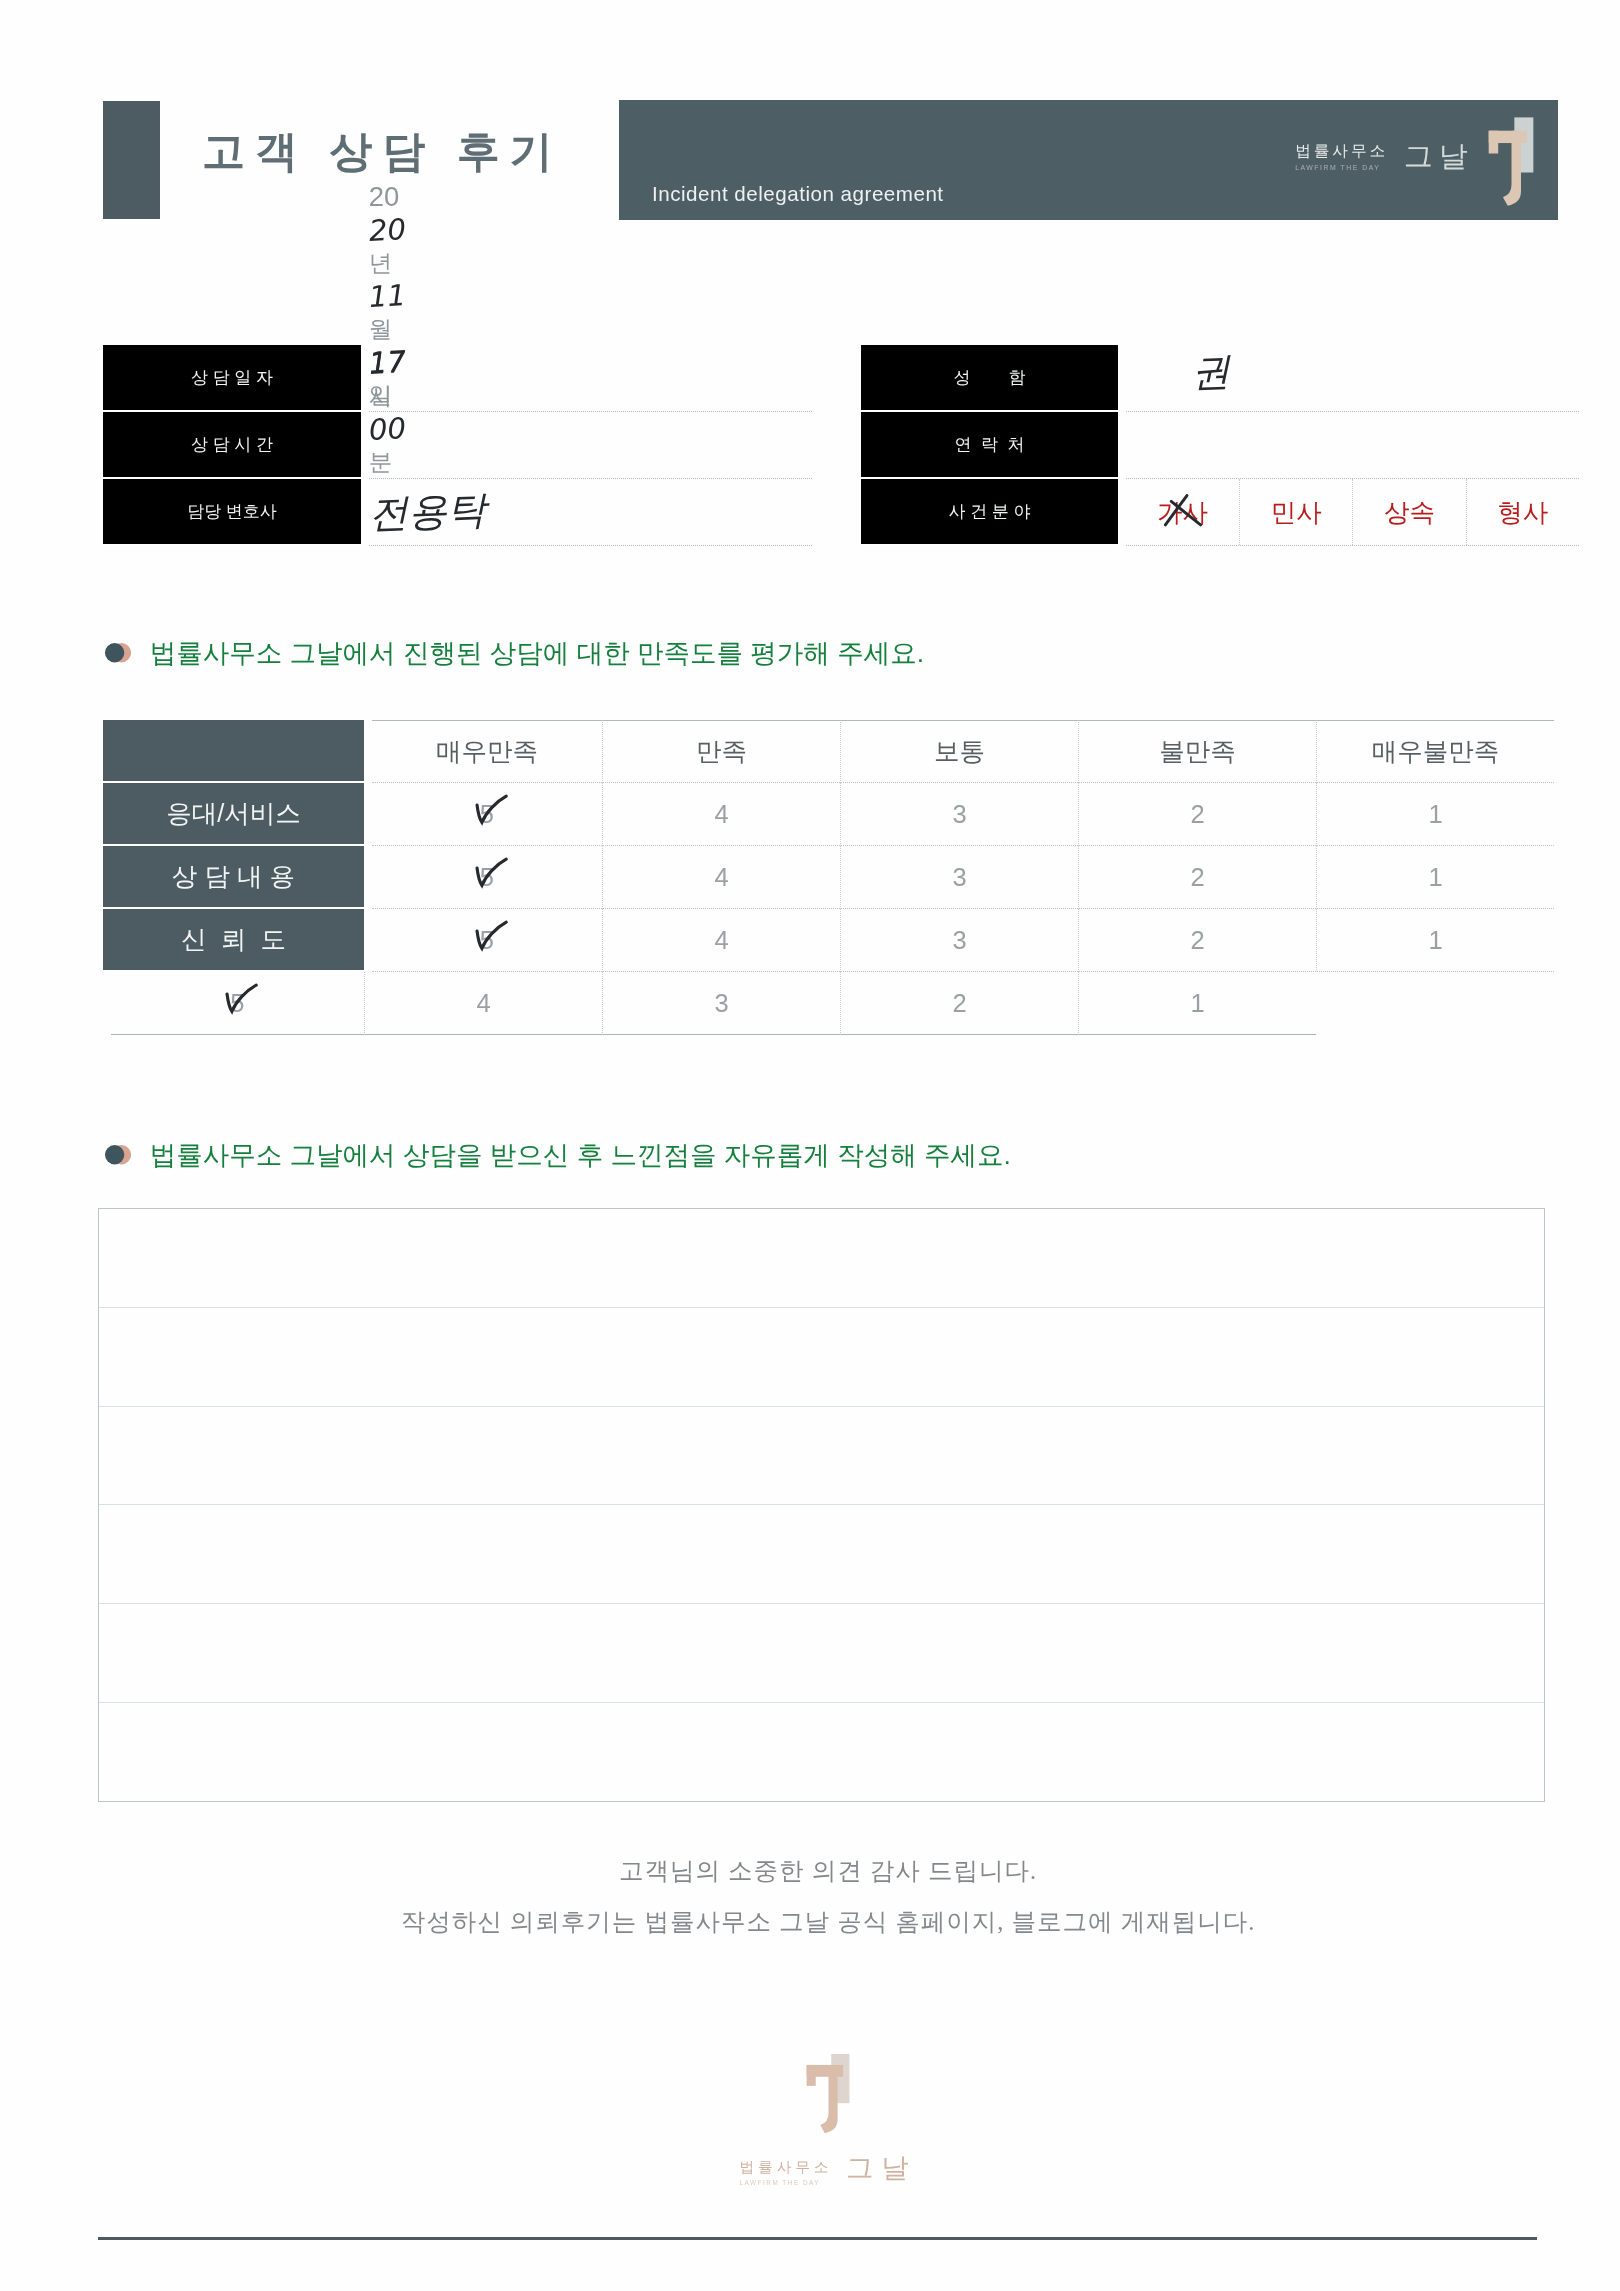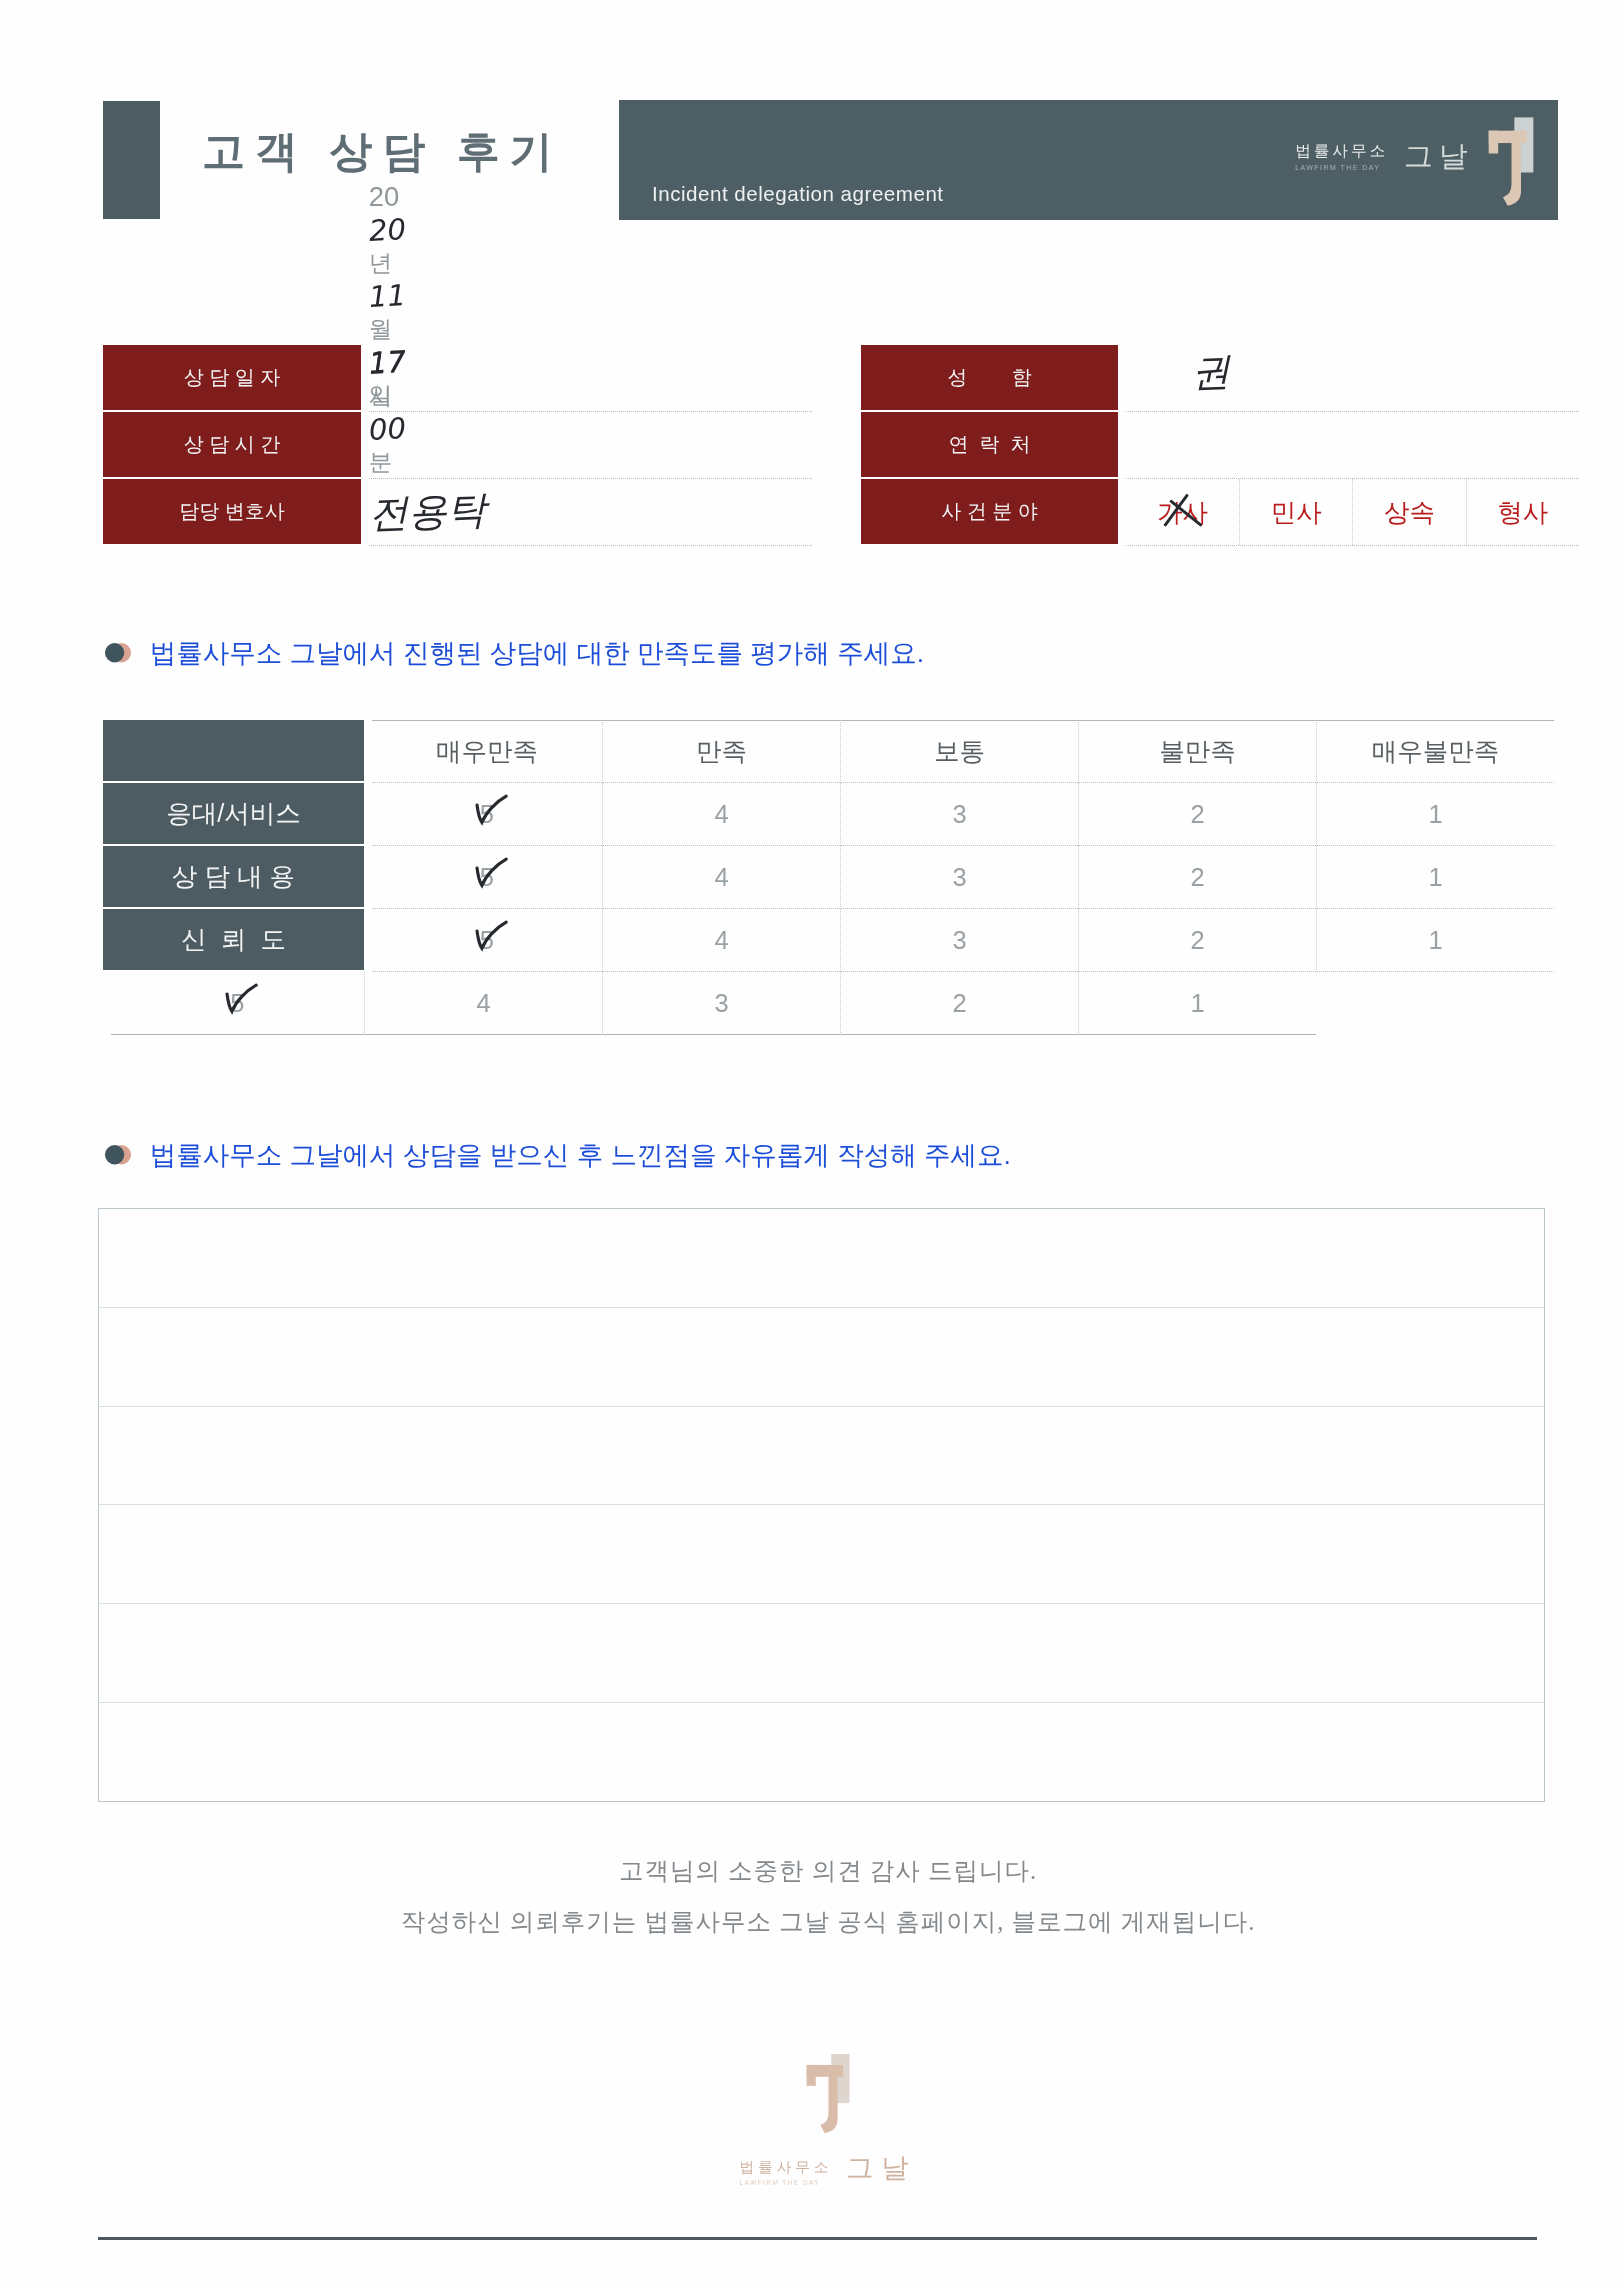--- a/index.html
+++ b/index.html
@@ -17,39 +17,39 @@
   .logo-textcol{display:flex;flex-direction:column;align-items:flex-start;margin-top:25.5px;}
   .logo-firm{color:#e8ebea;font-size:15.7px;letter-spacing:2.9px;}
   .logo-caption{color:rgba(235,238,237,.55);font-size:6.9px;letter-spacing:1.5px;margin-top:2px;}
   .logo-wordmark{color:#d3dad8;font-size:29px;letter-spacing:5.9px;margin-top:21.6px;margin-left:5.9px;}
   .band-logo svg{overflow:visible;}
 
   
   .info-table{position:absolute;top:345px;display:grid;grid-auto-rows:67px;}
   .info-left{left:103px;width:709px;grid-template-columns:258px 1fr;}
   .info-right{left:833px;width:718px;grid-template-columns:257px 1fr;padding-left:28px;}
-  .cell-teal{background:#7f1d1d;color:#f3f5f5;font-size:20px;display:flex;align-items:center;
+  .cell-teal{background:#000000;color:#f3f5f5;font-size:17px;display:flex;align-items:center;
              justify-content:center;border-bottom:2.9px solid #ffffff;white-space:pre;}
   .cell-val{margin-left:7.8px;border-bottom:1px dotted #b3bcc0;display:flex;align-items:flex-start;
             font-size:23.5px;color:#8f979b;position:relative;flex-direction:column;}
   .val-end{justify-content:flex-end;}
   .val-center{justify-content:center;}
   .hand{font-family:"DejaVu Sans",sans-serif;font-style:italic;color:#26292e;
         display:inline-block;transform:rotate(-3deg);font-size:29px;}
   .hand-big{font-size:39px;transform:rotate(-2deg);}
   .unit{color:#8f979b;font-size:23.5px;}
   .case-grid{display:grid;grid-template-columns:repeat(4,1fr);width:100%;height:100%;}
   .case-opt{display:flex;align-items:center;justify-content:center;font-size:25.5px;color:#b91c1c;
             border-left:1px dotted #c3cbce;position:relative;}
   .case-opt:first-child{border-left:none;}
   .mark-svg{position:absolute;left:50%;top:50%;transform:translate(-50%,-54%);}
 
   
   .prompt{position:absolute;left:103px;display:flex;align-items:center;gap:15.7px;
-          font-size:26.5px;color:#1d4ed8;}
+          font-size:26.5px;color:#15803d;}
   .bullet{flex:0 0 auto;display:inline-block;}
 
   
   .sat{position:absolute;left:103px;top:720px;width:1451px;display:grid;
        grid-template-columns:261px repeat(5,1fr);grid-auto-rows:63px;}
   .sat .corner{background:#4d5c63;border-bottom:2.9px solid #fff;}
   .sat .colhead{display:flex;align-items:center;justify-content:center;font-size:25.5px;
                 color:#575f63;border-top:1px solid #b0b8bb;border-bottom:1px dotted #b9c2c6;
                 border-left:1px dotted #c6cdd0;}
   .sat .colhead.first{border-left:none;margin-left:7.8px;}

